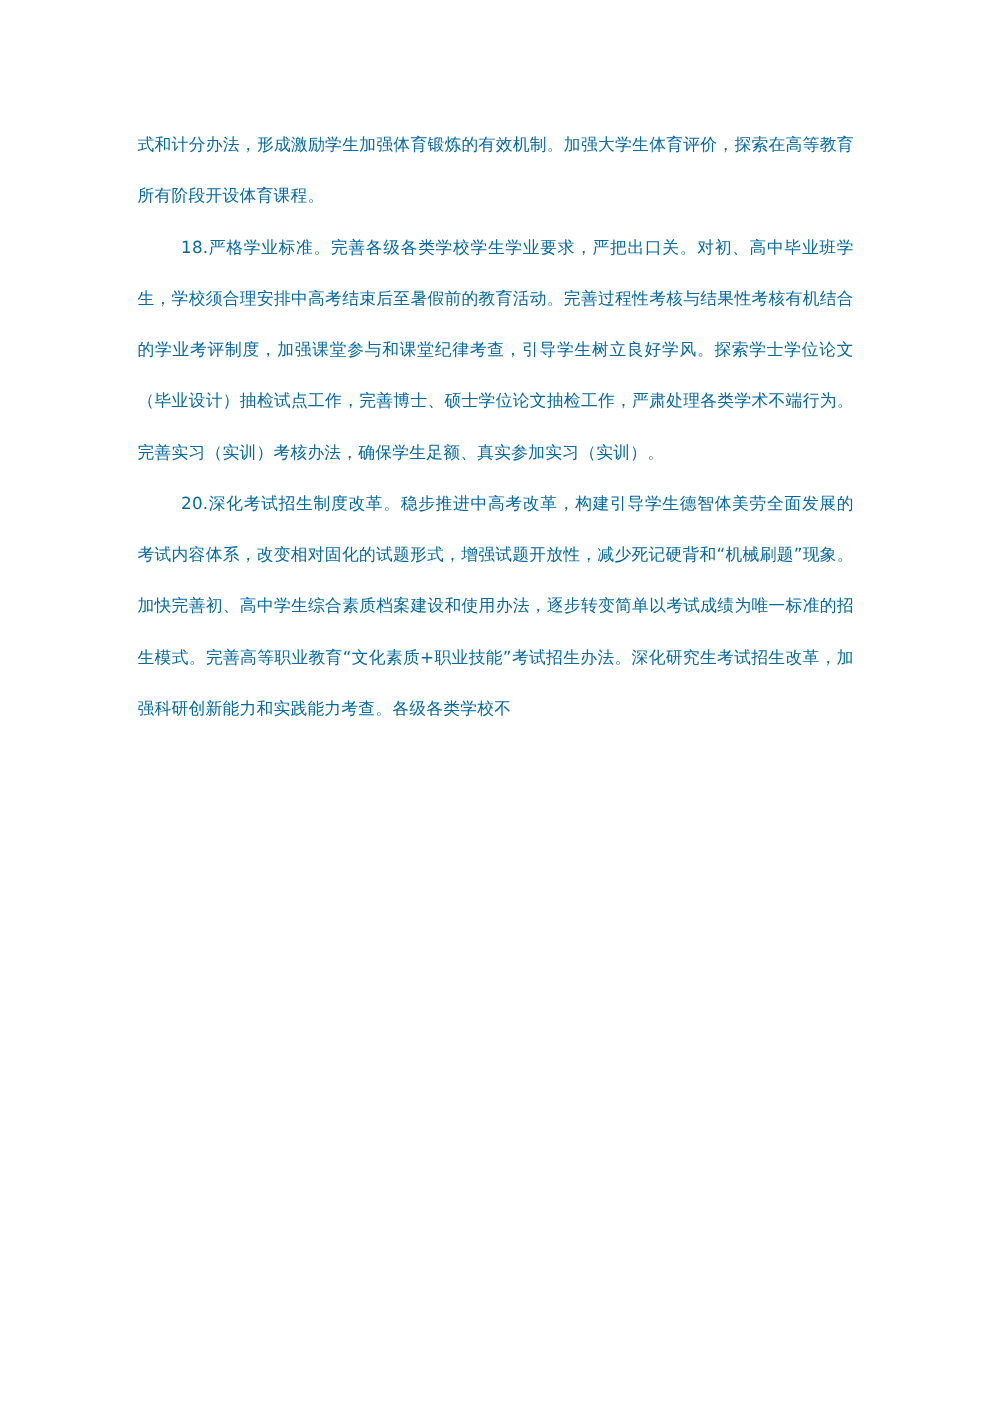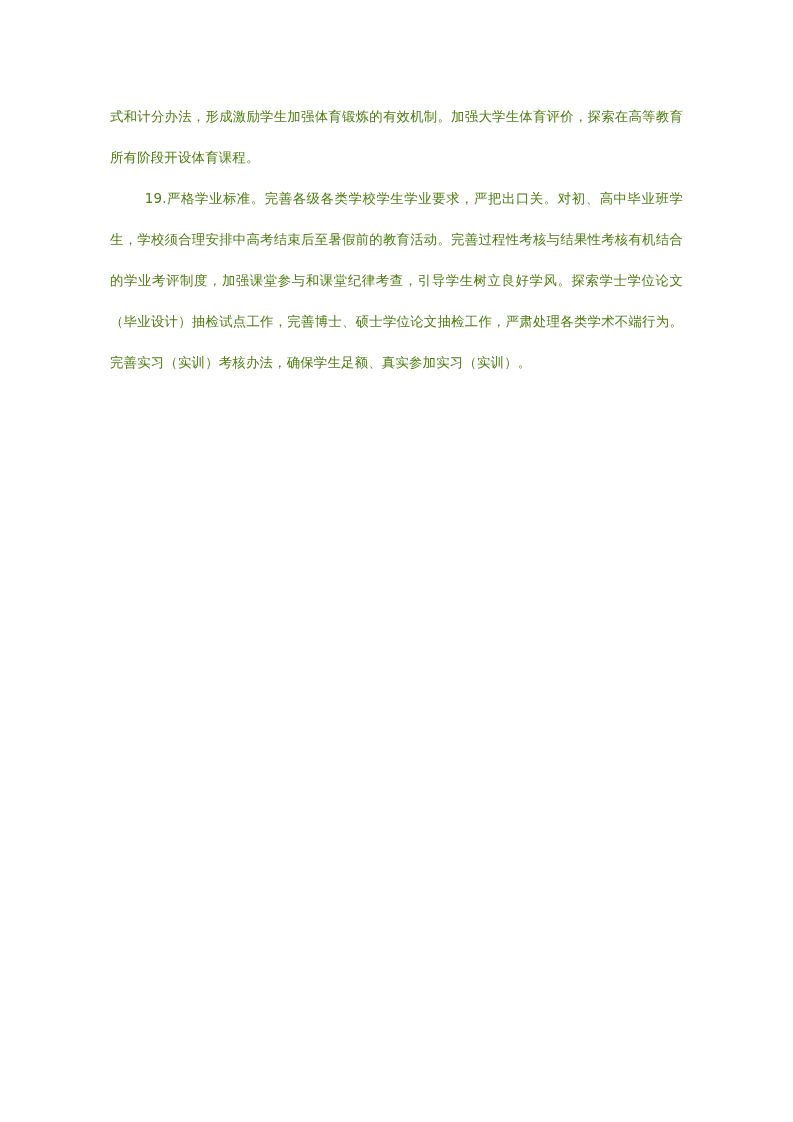--- a/index.html
+++ b/index.html
@@ -14,21 +14,21 @@
   }
   .page {
     position: relative;
     width: 793px;
     height: 1122px;
     background: #ffffff;
     box-sizing: border-box;
     padding: 96px 110px 60px 110px;
   }
   .doc-body {
-    color: #4d7c0f;
+    color: #0369a1;
     font-size: 13.4px;
     line-height: 41px;
     text-align: justify;
     text-justify: inter-ideograph;
     letter-spacing: 0.2px;
   }
   .para {
     margin: 0;
     text-align: justify;
     text-justify: inter-ideograph;
@@ -40,15 +40,16 @@
   .para + .para {
     margin-top: 0;
   }
 </style>
 </head>
 <body>
 
 <div class="page">
   <div class="doc-body">
     <p class="para">式和计分办法，形成激励学生加强体育锻炼的有效机制。加强大学生体育评价，探索在高等教育所有阶段开设体育课程。</p>
-    <p class="para indent">19.严格学业标准。完善各级各类学校学生学业要求，严把出口关。对初、高中毕业班学生，学校须合理安排中高考结束后至暑假前的教育活动。完善过程性考核与结果性考核有机结合的学业考评制度，加强课堂参与和课堂纪律考查，引导学生树立良好学风。探索学士学位论文（毕业设计）抽检试点工作，完善博士、硕士学位论文抽检工作，严肃处理各类学术不端行为。完善实习（实训）考核办法，确保学生足额、真实参加实习（实训）。</p>
+    <p class="para indent">18.严格学业标准。完善各级各类学校学生学业要求，严把出口关。对初、高中毕业班学生，学校须合理安排中高考结束后至暑假前的教育活动。完善过程性考核与结果性考核有机结合的学业考评制度，加强课堂参与和课堂纪律考查，引导学生树立良好学风。探索学士学位论文（毕业设计）抽检试点工作，完善博士、硕士学位论文抽检工作，严肃处理各类学术不端行为。完善实习（实训）考核办法，确保学生足额、真实参加实习（实训）。</p>
+    <p class="para indent">20.深化考试招生制度改革。稳步推进中高考改革，构建引导学生德智体美劳全面发展的考试内容体系，改变相对固化的试题形式，增强试题开放性，减少死记硬背和“机械刷题”现象。加快完善初、高中学生综合素质档案建设和使用办法，逐步转变简单以考试成绩为唯一标准的招生模式。完善高等职业教育“文化素质+职业技能”考试招生办法。深化研究生考试招生改革，加强科研创新能力和实践能力考查。各级各类学校不</p>
   </div>
 </div>
 
 </body></html>

